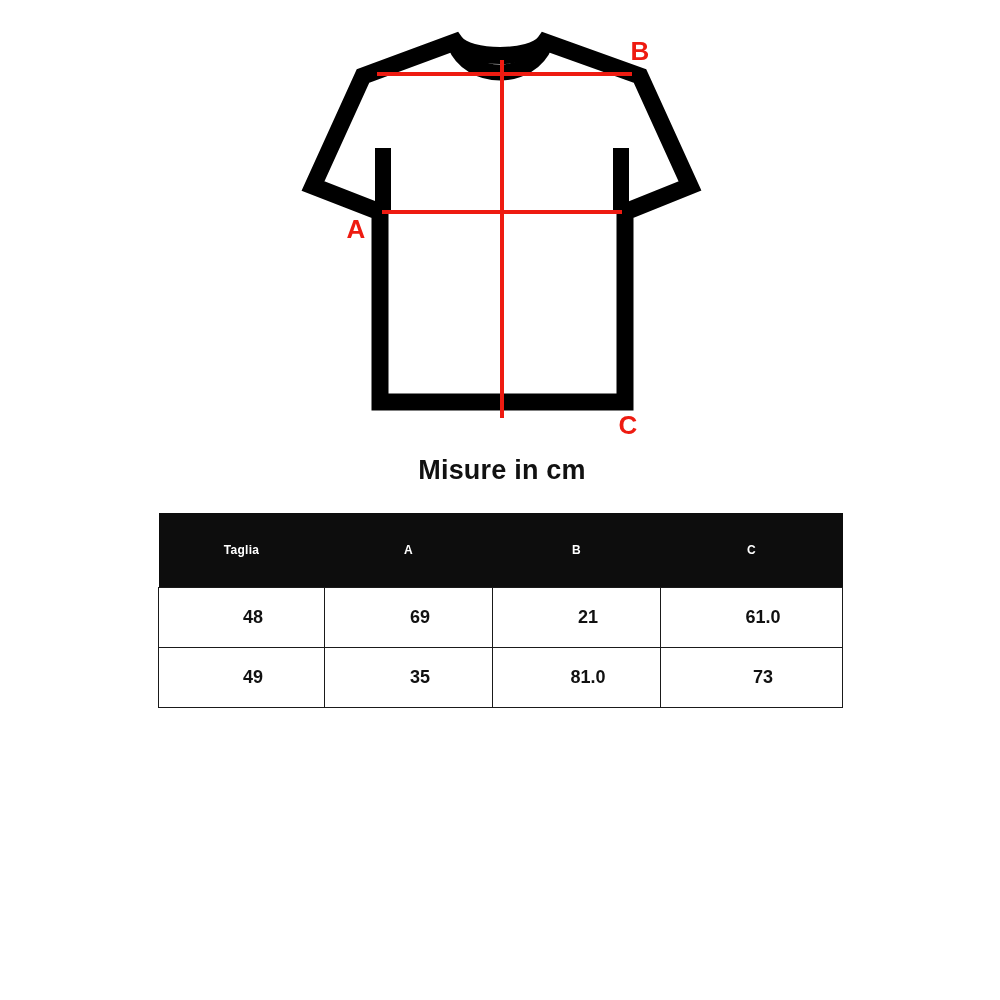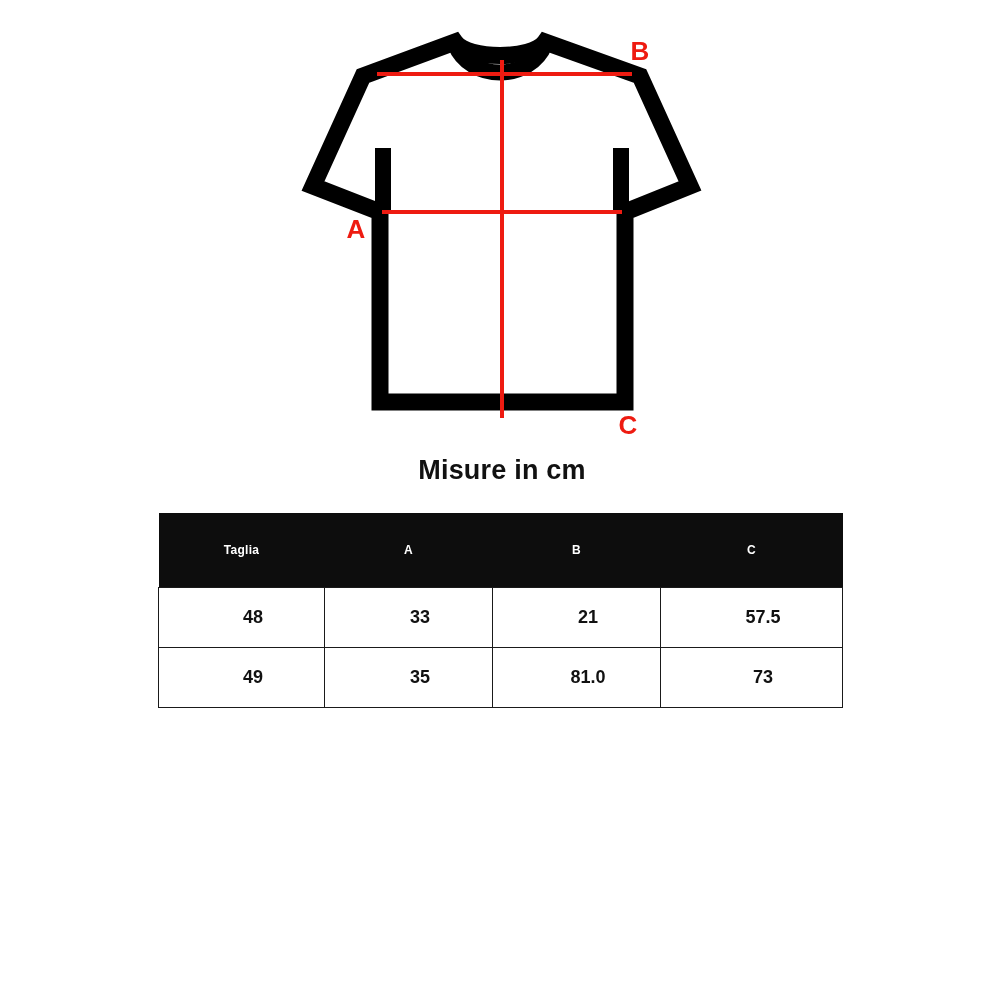--- a/index.html
+++ b/index.html
@@ -128,23 +128,23 @@
     <tr>
       <th>Taglia</th>
       <th>A</th>
       <th>B</th>
       <th>C</th>
     </tr>
   </thead>
   <tbody>
     <tr>
       <td>48</td>
-      <td>33</td>
+      <td>69</td>
       <td>21</td>
-      <td>57.5</td>
+      <td>61.0</td>
     </tr>
     <tr>
       <td>49</td>
       <td>35</td>
       <td>81.0</td>
       <td>73</td>
     </tr>
   </tbody>
 </table>
 

